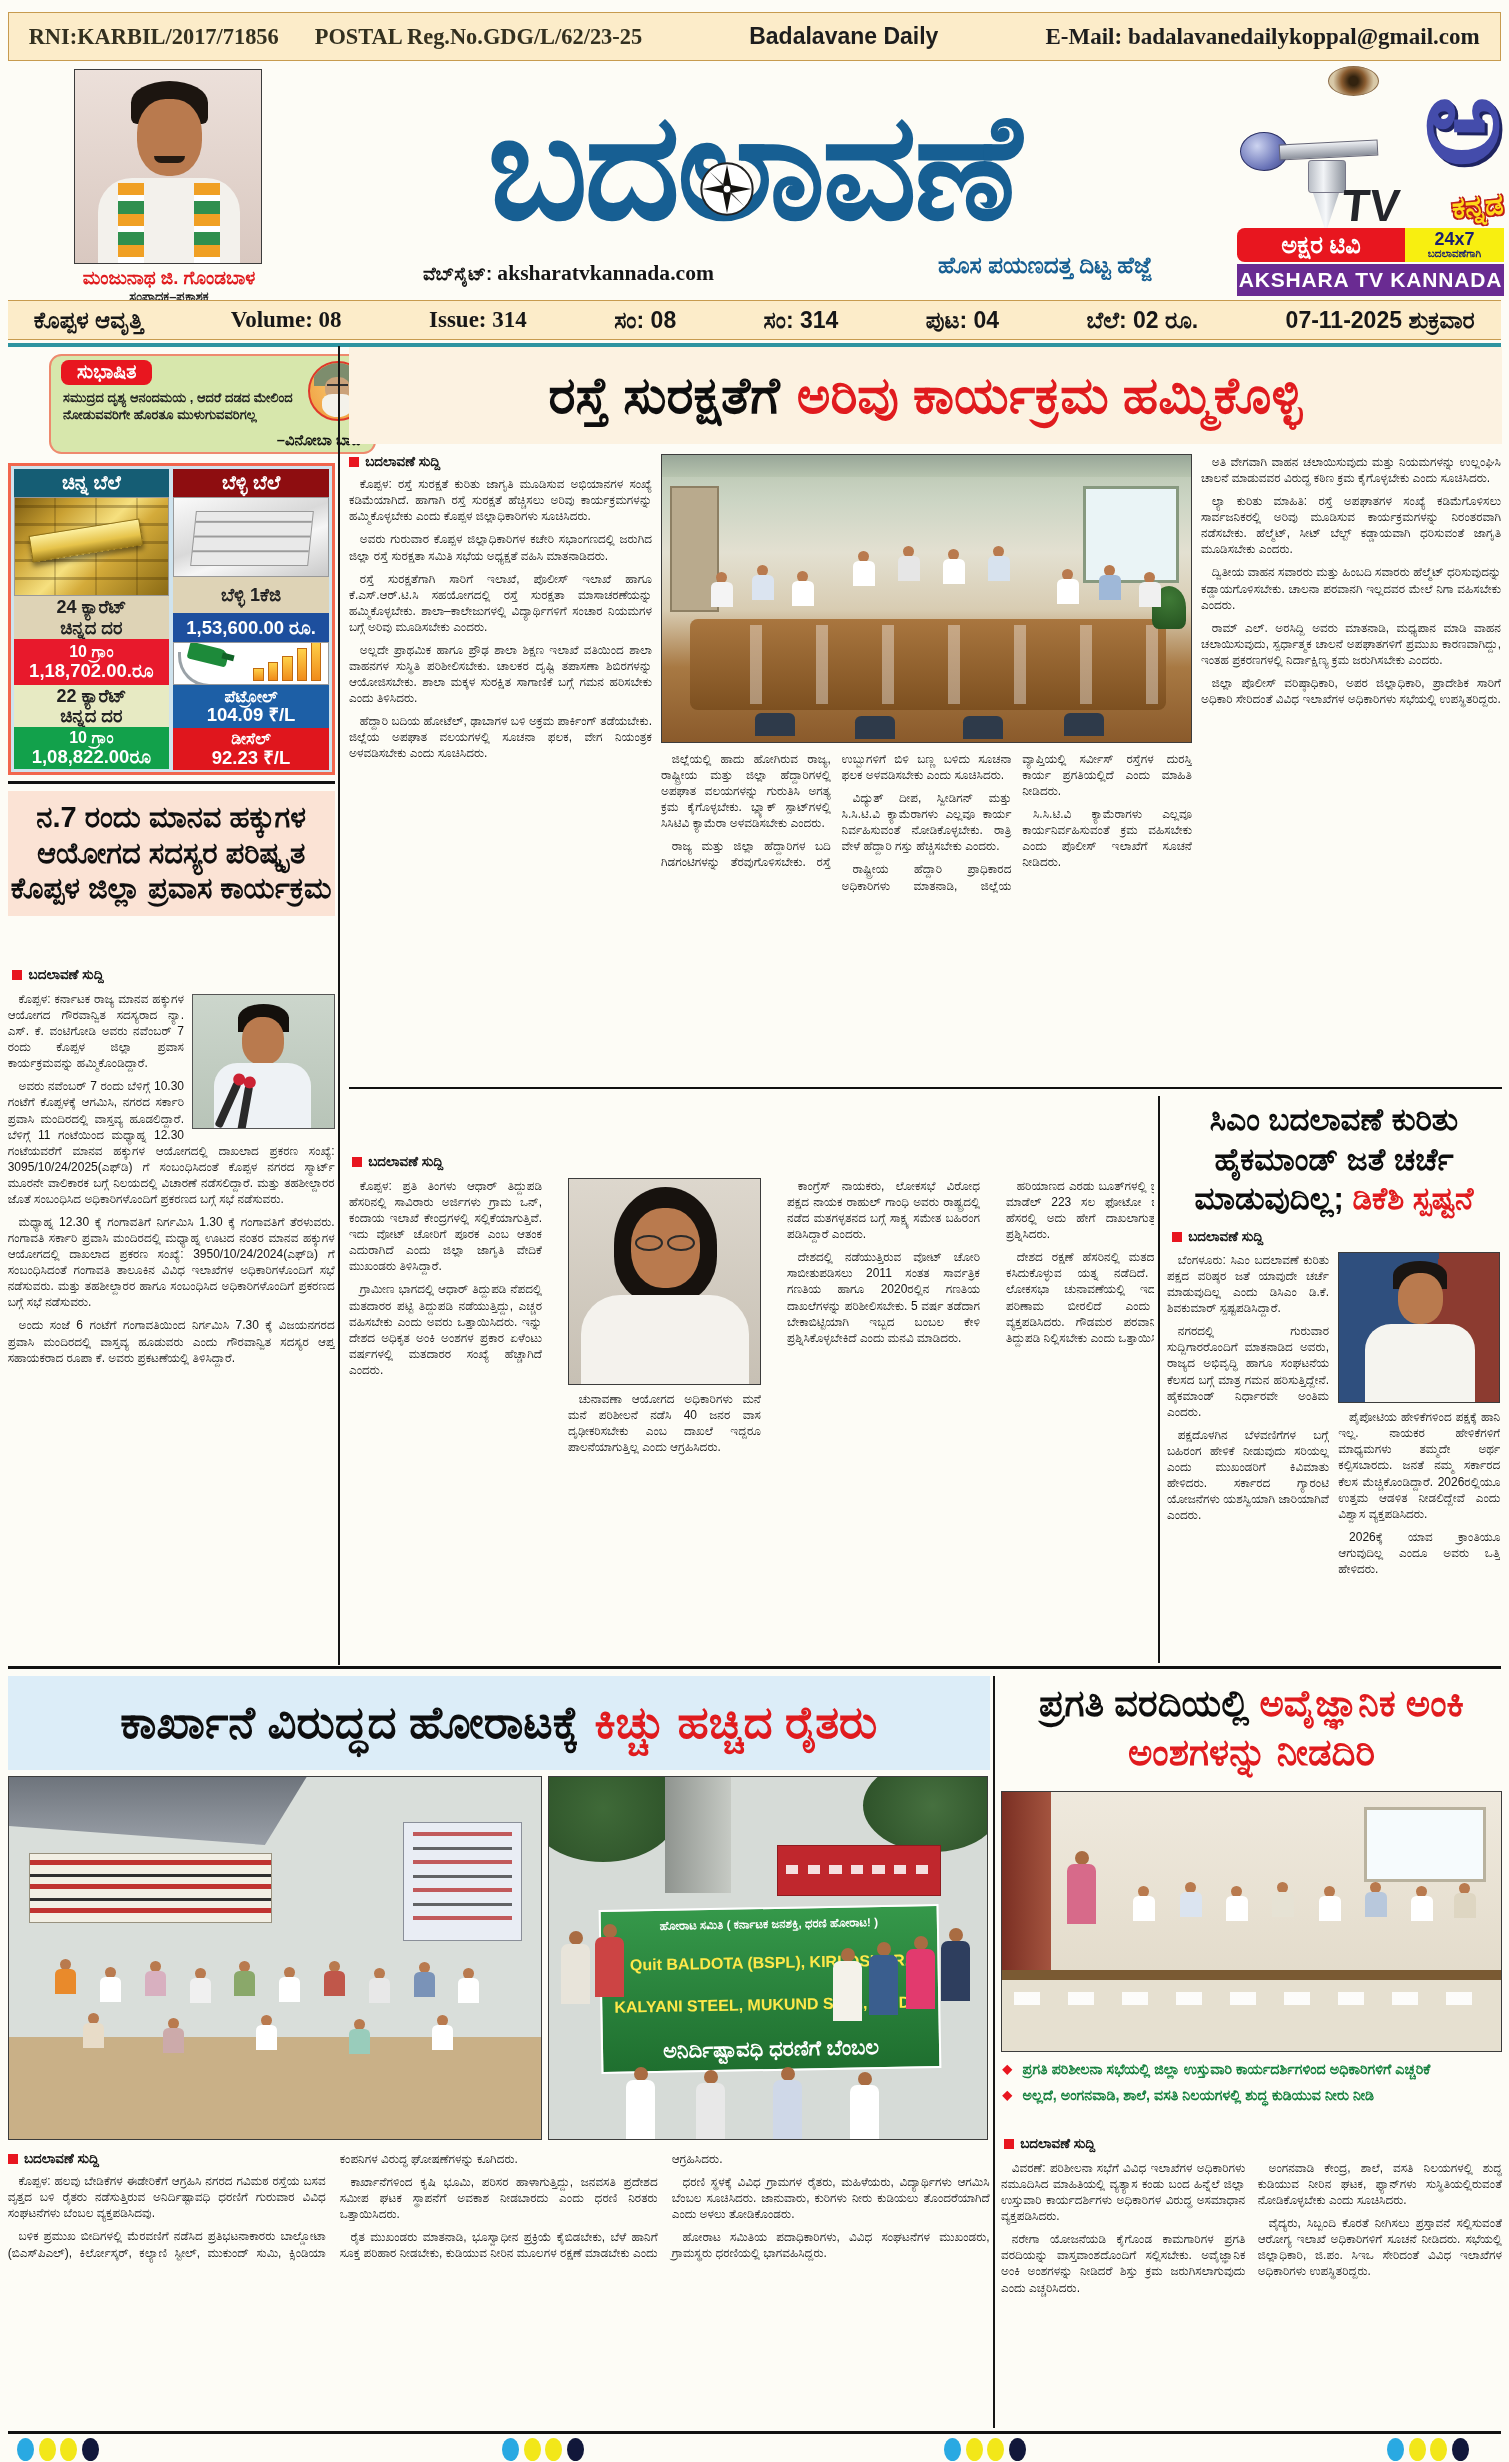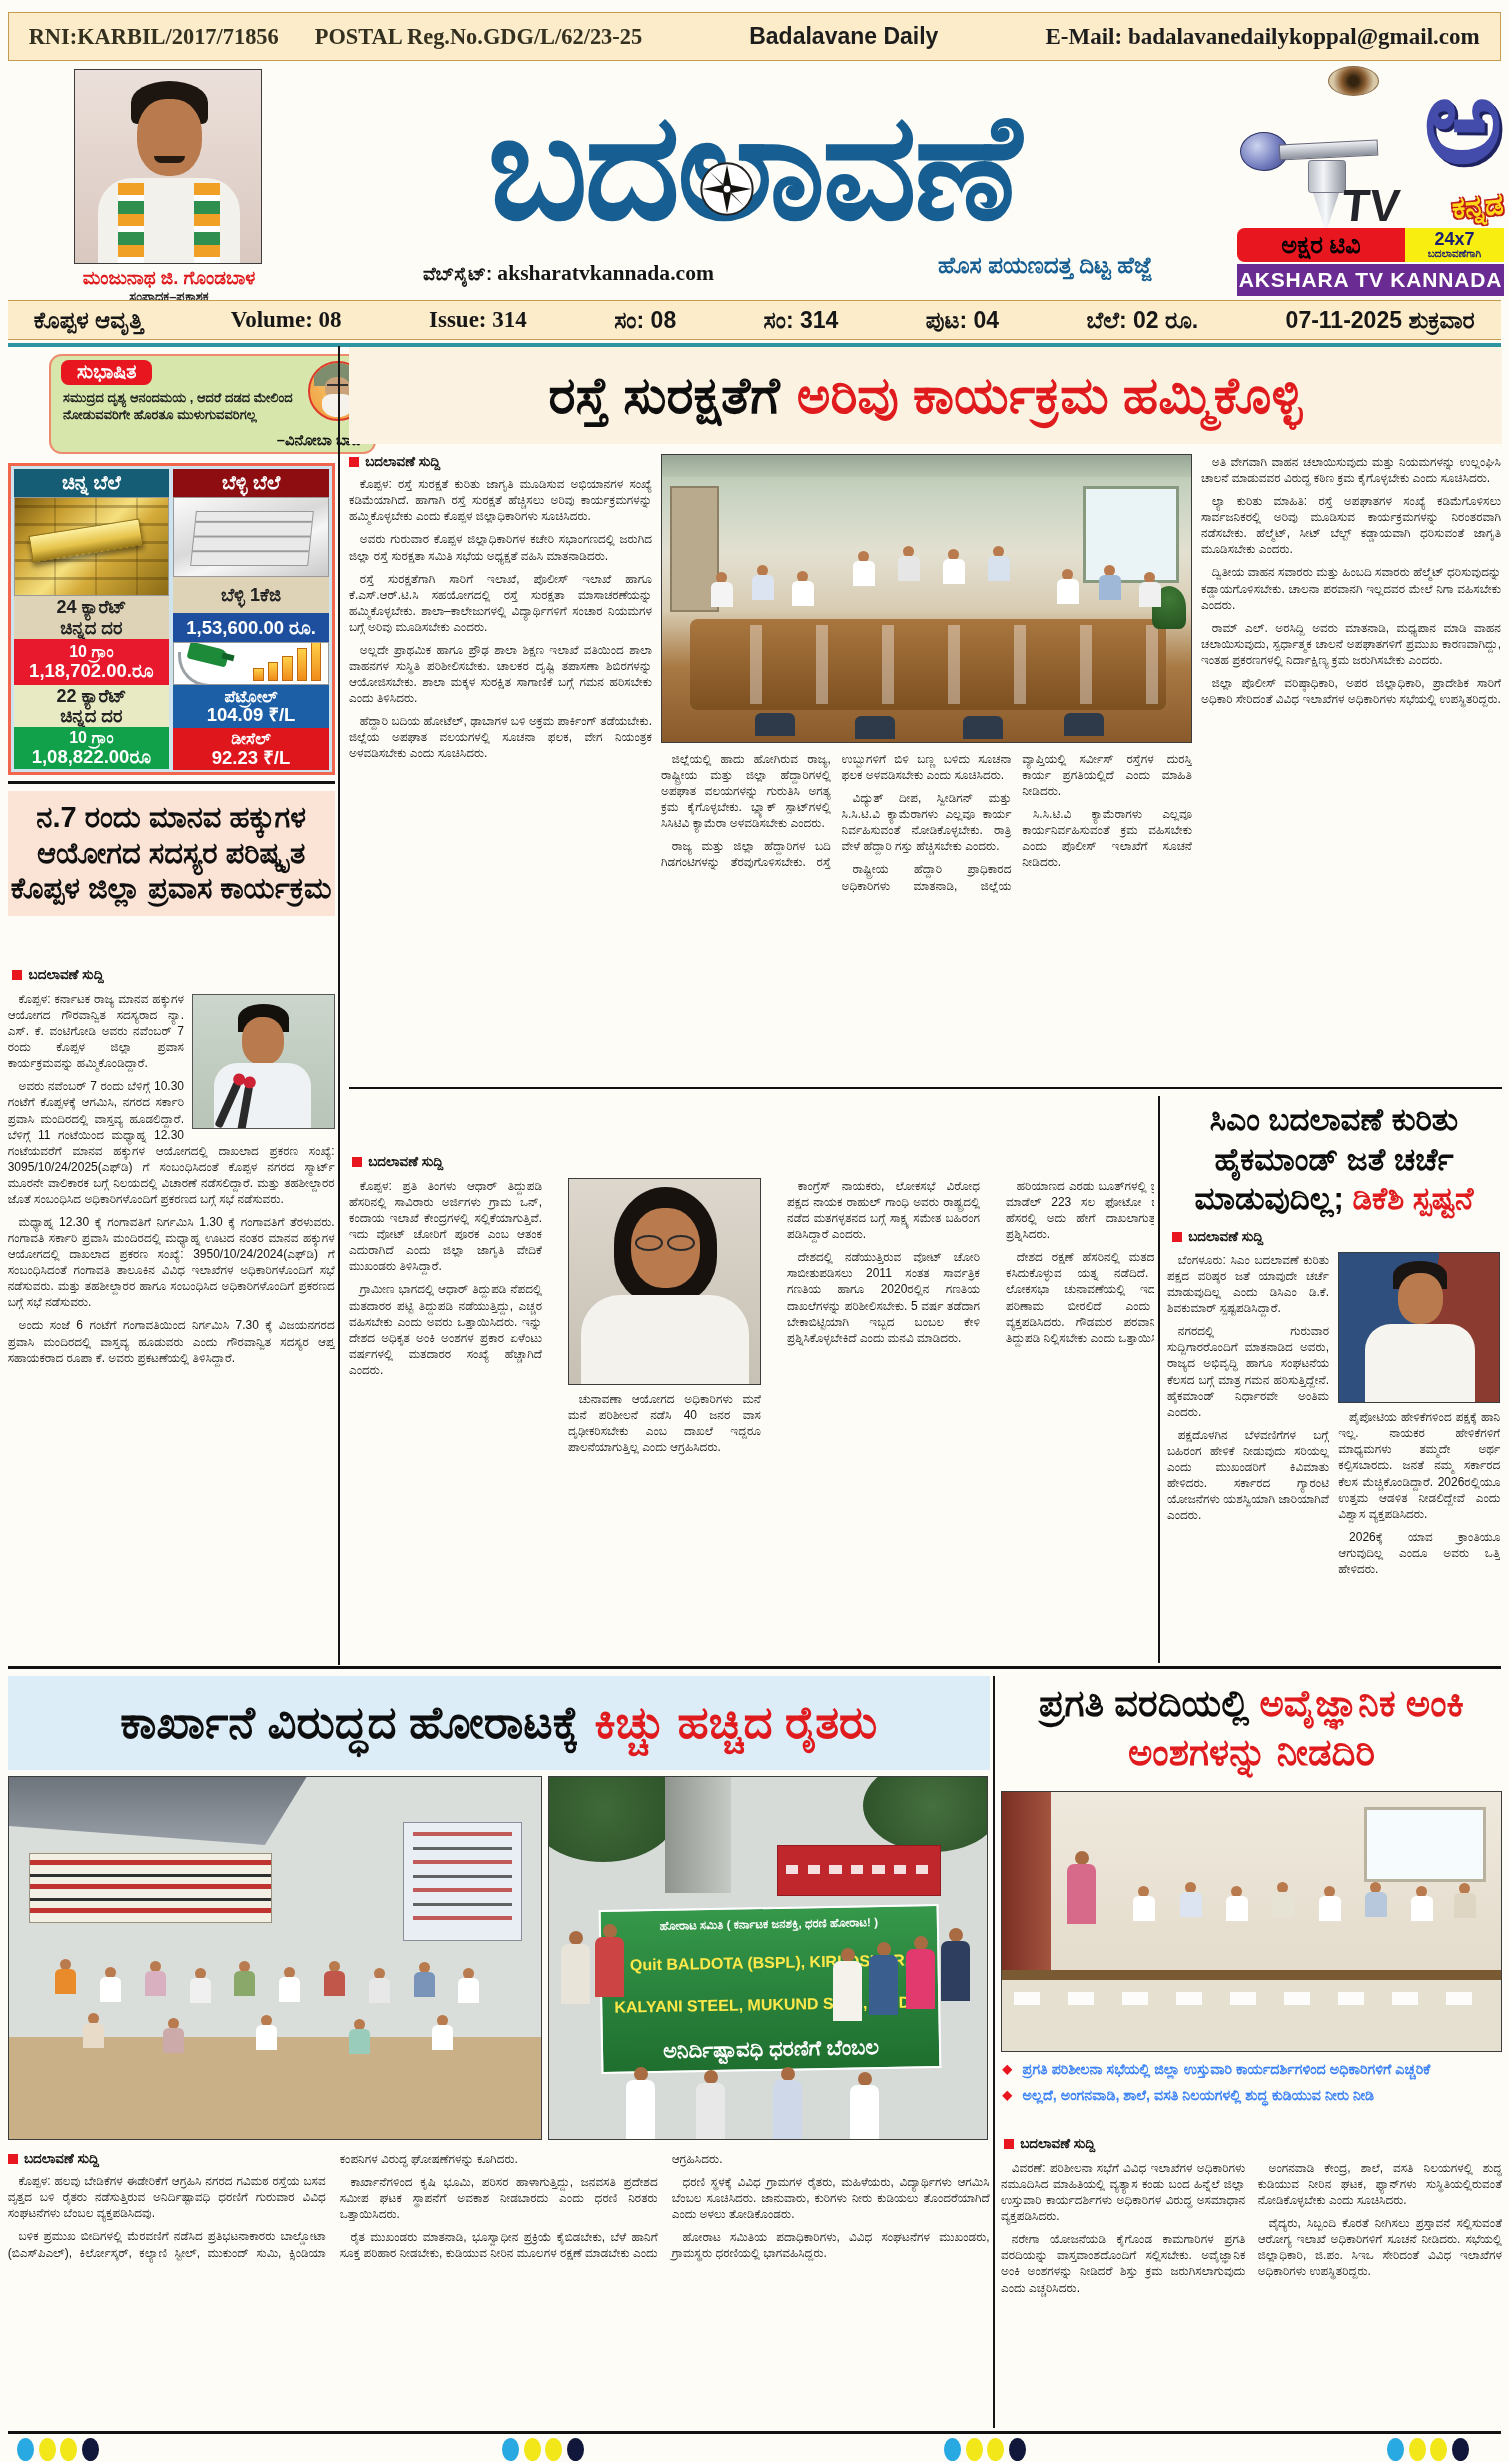--- a/index.html
+++ b/index.html
@@ -30,21 +30,21 @@
   
   .tvlogo{position:absolute;left:1237px;top:66px;width:267px;height:230px;}
   .logo-eye{position:absolute;left:91px;top:0;width:49px;height:28px;border-radius:50%;background:radial-gradient(circle at 50% 50%,#33230f 16%,#8a5c30 42%,#d8c9a8 72%);border:0.8px solid #8a6a46;}
   .logo-letter{position:absolute;right:1.5px;top:-18.5px;font-size:120px;line-height:1.2;font-weight:800;color:#444cab;text-shadow:3.1px 3.1px 0 #1f2460;}
   .mic-head{position:absolute;left:3.1px;top:66px;width:46px;height:37px;border-radius:50%;background:radial-gradient(circle at 35% 35%,#cdd4f0,#6a74b8 60%,#3a4180);border:1.5px solid #2c3166;}
   .mic-arm{position:absolute;left:42px;top:76px;width:97px;height:14px;background:linear-gradient(#eef0f4,#8a8f9a);border:0.8px solid #667;transform:rotate(-3deg);}
   .mic-collar{position:absolute;left:71px;top:94px;width:36px;height:31px;background:linear-gradient(90deg,#b9bec6,#f2f4f7 40%,#8d939d);border:0.8px solid #778;border-radius:3.1px;}
   .mic-nib{position:absolute;left:76px;top:127px;width:26px;height:39px;background:linear-gradient(90deg,#cfd4da,#f7f9fb 50%,#aab0b8);clip-path:polygon(50% 100%,0 0,100% 0);}
   .logo-tv{position:absolute;left:105px;top:114px;font-size:45px;font-weight:900;color:#24252b;transform:skew(-6deg);}
   .logo-kannada{position:absolute;right:0;top:124px;font-size:29px;font-weight:900;color:#ffd91a;transform:rotate(-5deg);text-shadow:1.5px 1.5px 0 #c01d17,-1.5px 1.5px 0 #c01d17,1.5px -1.5px 0 #c01d17,-1.5px -1.5px 0 #c01d17;}
-  .logo-band1{position:absolute;left:0;top:162px;width:168px;height:34px;background:#e8161f;color:#000000;font-size:24px;font-weight:800;display:flex;align-items:center;justify-content:center;border-radius:7.7px 0 0 7.7px;}
+  .logo-band1{position:absolute;left:0;top:162px;width:168px;height:34px;background:#e8161f;color:#ffffff;font-size:24px;font-weight:800;display:flex;align-items:center;justify-content:center;border-radius:7.7px 0 0 7.7px;}
   .logo-band2{position:absolute;left:168px;top:162px;width:99px;height:34px;background:#f8ef10;color:#1a1f71;display:flex;flex-direction:column;align-items:center;justify-content:center;font-weight:900;line-height:1.05;}
   .logo-band2 b{font-size:18px;}.logo-band2 i{font-style:normal;font-size:10.4px;}
   .logo-band3{position:absolute;left:0;top:198px;width:267px;height:32px;background:#6a2b92;color:#fff;font-weight:900;font-size:21px;display:flex;align-items:center;justify-content:center;letter-spacing:0.8px;}
 
   
   .infobar{position:absolute;left:7.7px;top:300px;width:1493px;height:40px;background:#fcecc9;border-top:1.5px solid #c79b4f;border-bottom:1.5px solid #c79b4f;box-sizing:border-box;display:flex;align-items:center;justify-content:space-between;padding:0 26px;font-size:23px;font-weight:800;color:#171717;}
   .tealrule{position:absolute;left:7.7px;top:343px;width:1493px;height:3.9px;background:#2e94a0;}
 
   
   .quote-box{position:absolute;left:7.7px;top:354px;width:327px;height:100px;background:#d7e7ac;border:2.3px solid #ee8a6e;border-radius:12.4px;box-sizing:border-box;margin-left:41px;}
@@ -171,21 +171,21 @@
   .fa-body .byline{break-inside:avoid;}
 
   
   .pr-head{position:absolute;left:1001px;top:1680px;width:501px;text-align:center;font-size:37px;font-weight:800;line-height:1.32;}
   .photo-progress{position:absolute;left:1001px;top:1791px;width:501px;height:261px;background:linear-gradient(#efe9dd,#ded6c4);}
   .pg-curt{position:absolute;left:0;top:0;width:49px;height:100%;background:linear-gradient(90deg,#7a2f23,#a4543f);}
   .pg-win{position:absolute;right:15.4px;top:15.4px;width:116px;height:69px;background:#f6fbfd;border:3.1px solid #b9b29e;}
   .pg-table{position:absolute;left:0;bottom:0;width:100%;height:71px;background:#e6e0d0;border-top:10.8px solid #7a5a33;}
   .pg-table::after{content:'';position:absolute;inset:12.4px;background:repeating-linear-gradient(90deg,rgba(255,255,255,.9) 0 26px,transparent 26px 54px);height:12.4px;}
   .pr-bullets{position:absolute;left:1001px;top:2060px;width:501px;}
-  .bullet{position:relative;padding-left:21.6px;font-size:14.3px;font-weight:800;line-height:1.32;margin-bottom:7px;color:#3b82f6;}
+  .bullet{position:relative;padding-left:21.6px;font-size:14.3px;font-weight:800;line-height:1.32;margin-bottom:7px;color:#15803d;}
   .bullet::before{content:"◆";position:absolute;left:1.5px;top:0.8px;color:#e8161f;font-size:12.4px;}
   .pr-byline{position:absolute;left:1004px;top:2136px;}
   .pr-cols{position:absolute;left:1001px;top:2160px;width:501px;height:266px;column-count:2;column-gap:12.4px;overflow:hidden;}
 
   
   .foot-line{position:absolute;left:7.7px;top:2431px;width:1493px;height:3.1px;background:#111;}
   .dots{position:absolute;top:2438px;display:flex;gap:4.6px;}
   .dots i{width:17px;height:23px;border-radius:50%;display:block;}
   .d-blue{background:#29a9e2;}.d-yel{background:#f2e719;}.d-dark{background:#11173a;}
 </style>

